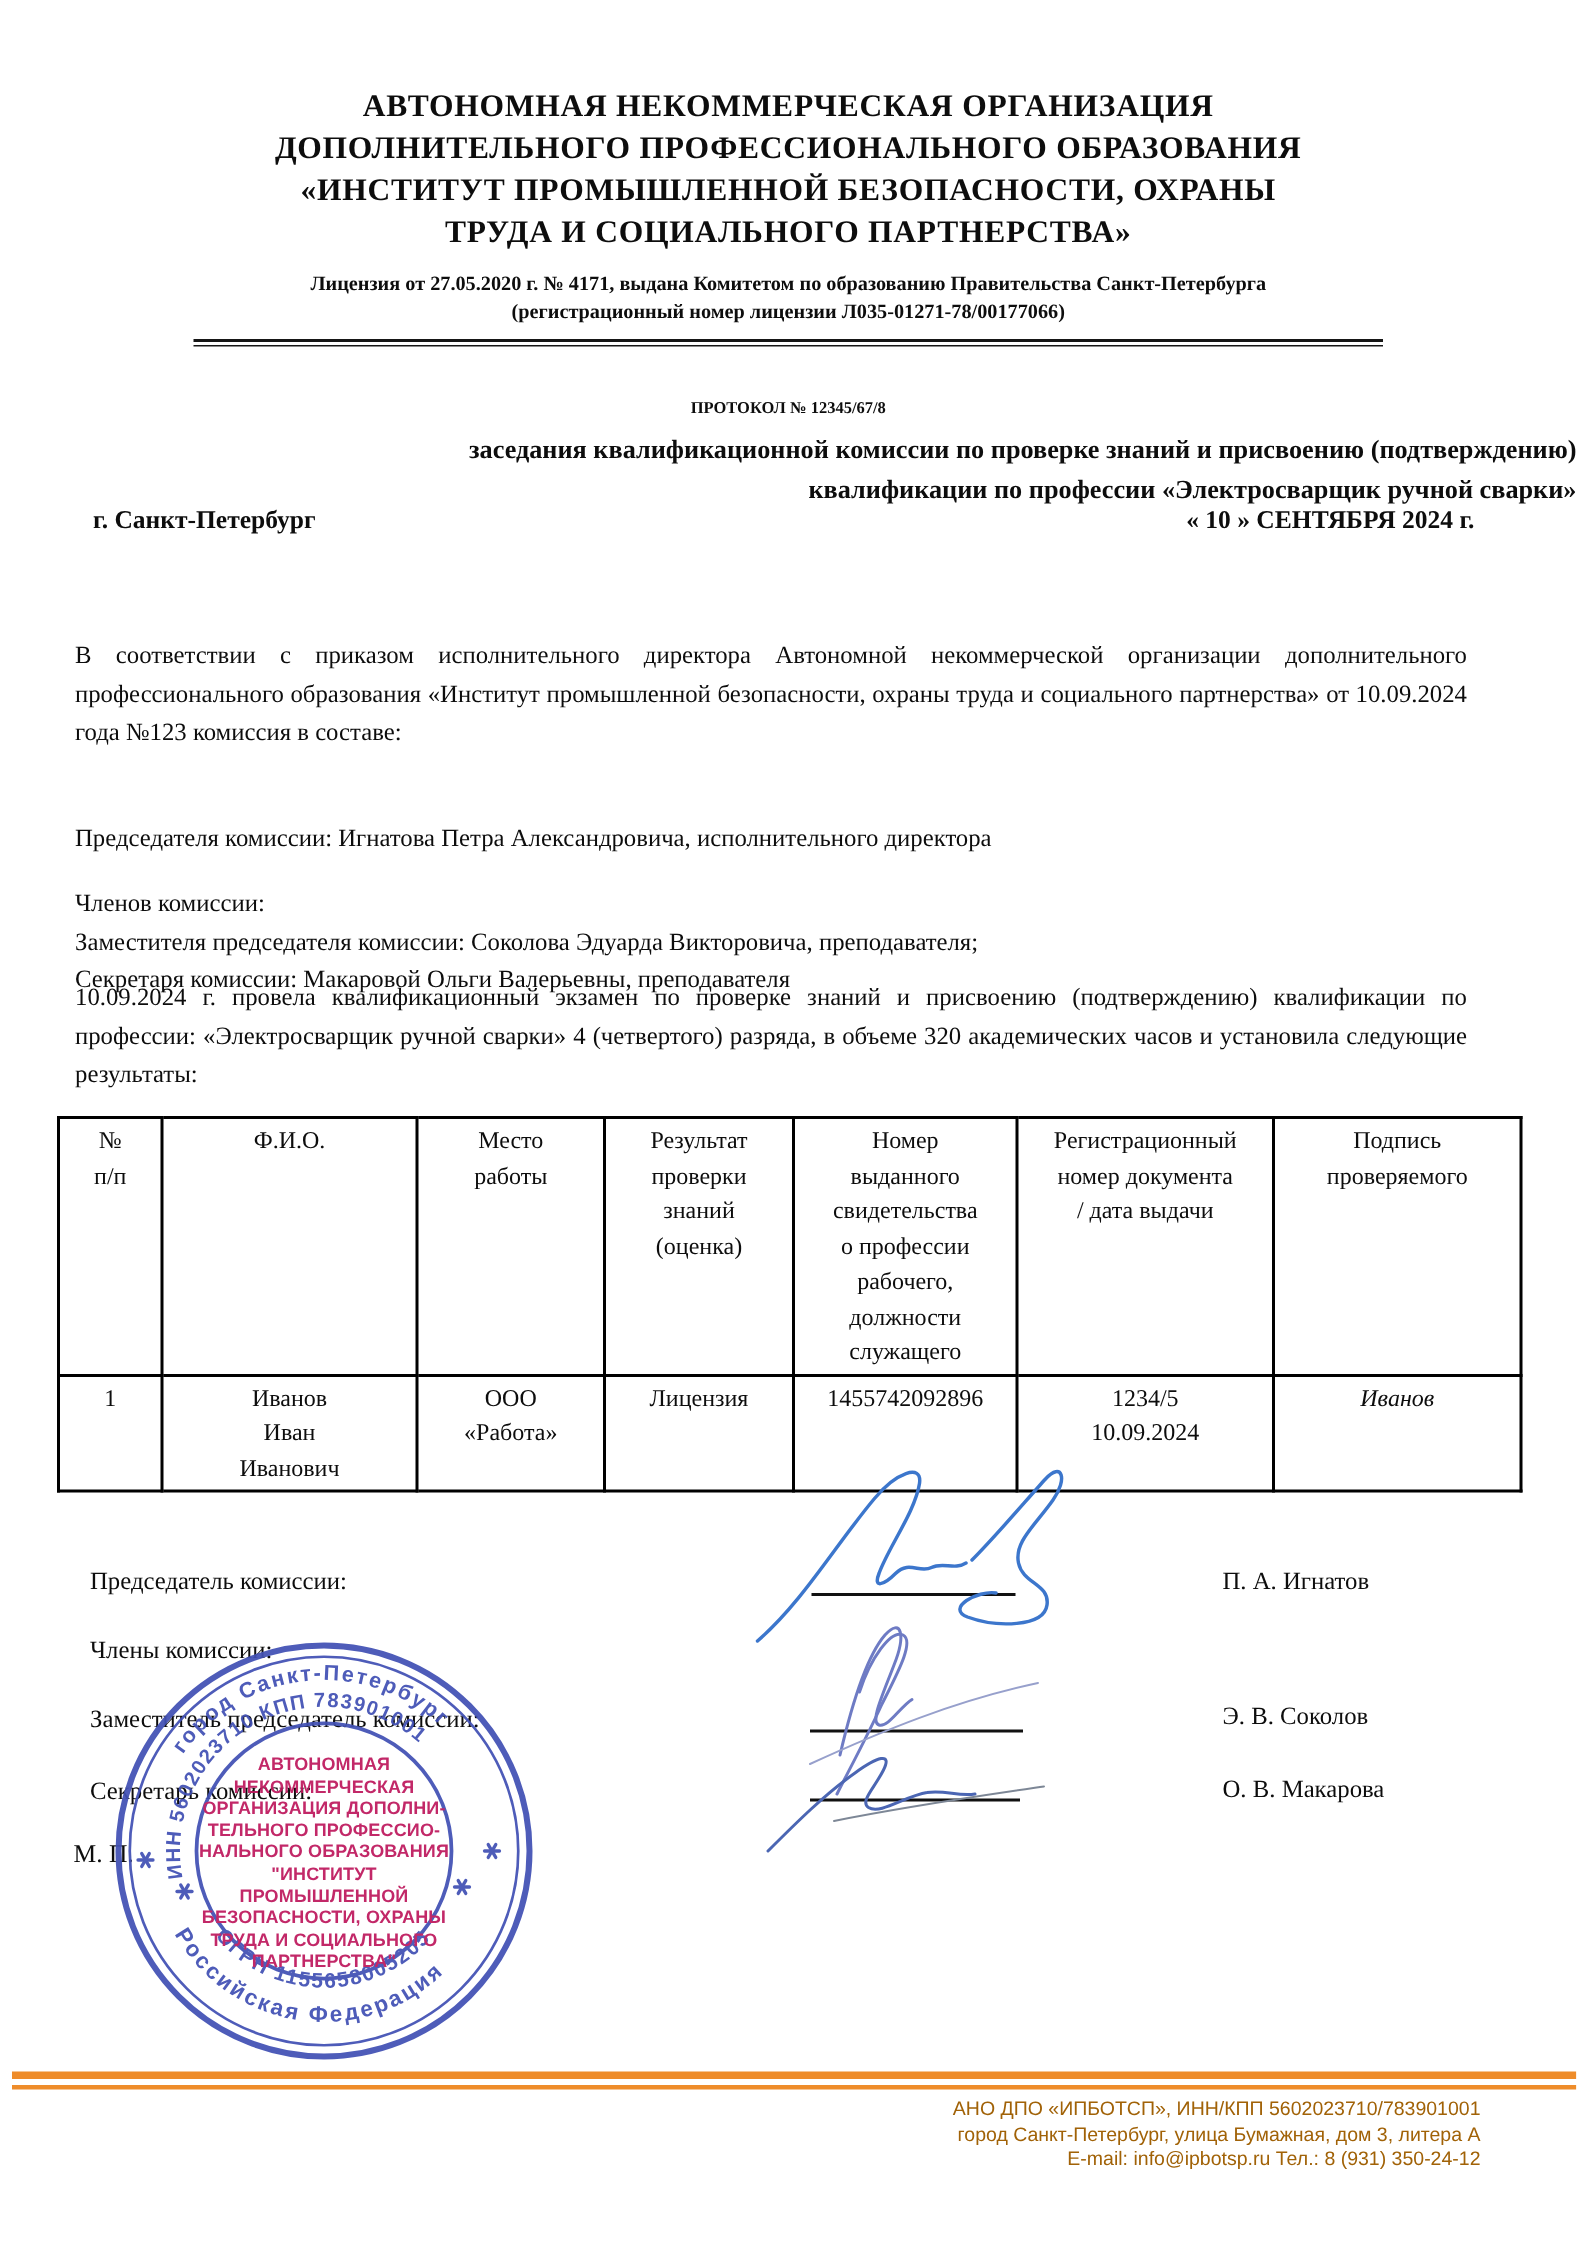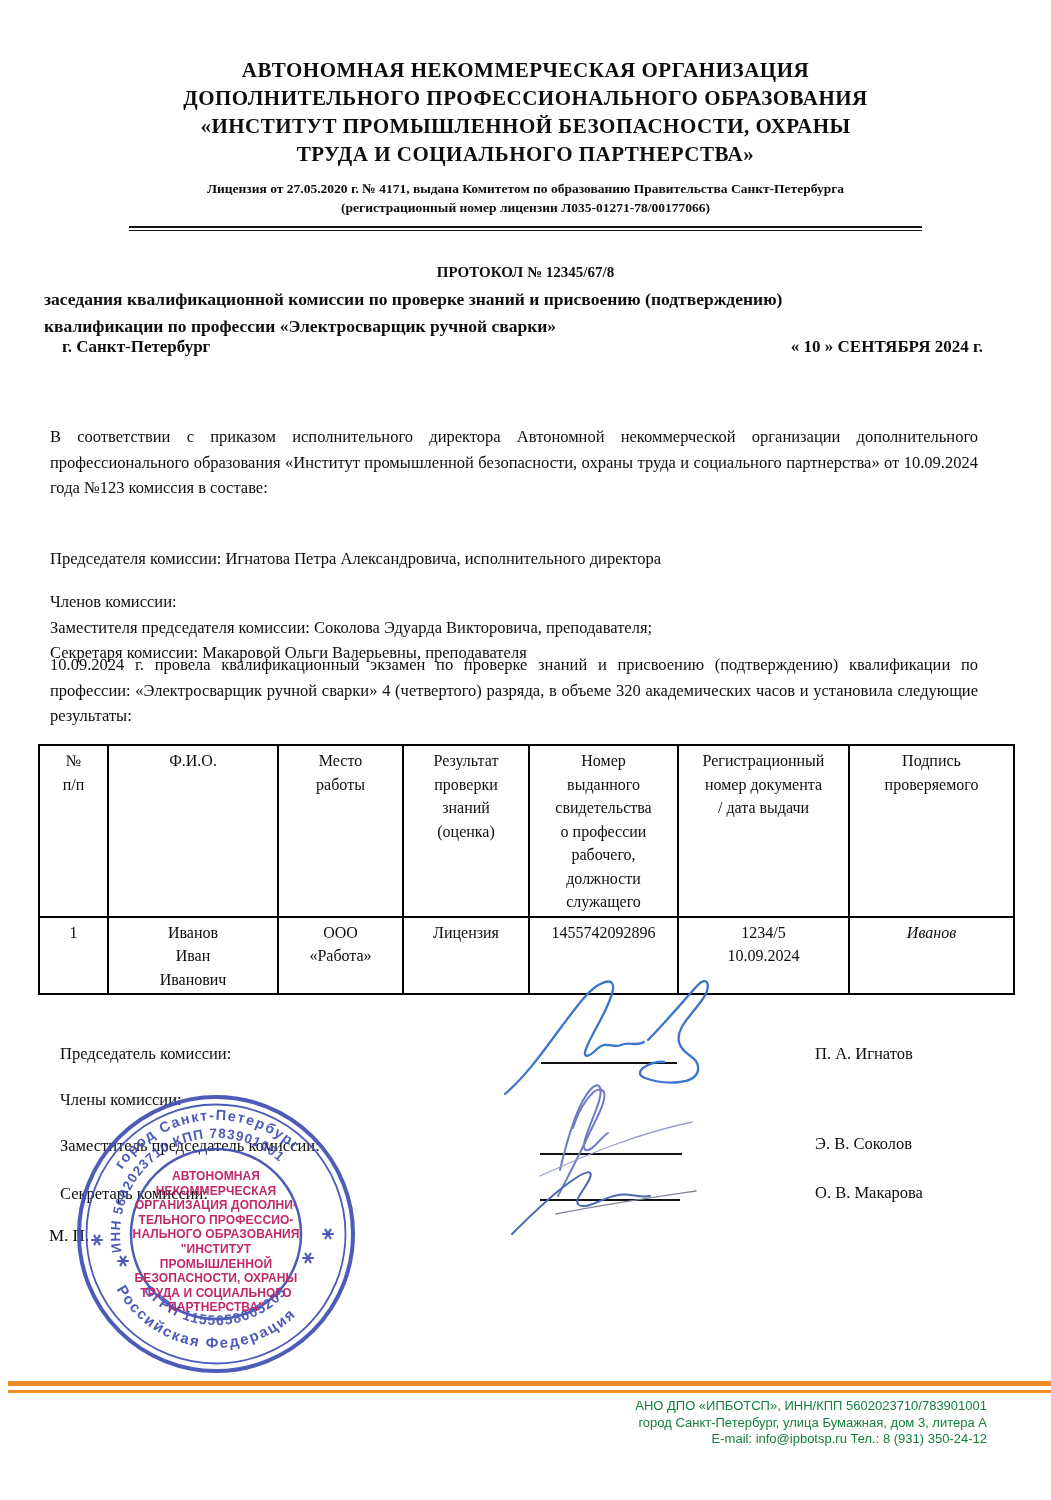--- a/index.html
+++ b/index.html
@@ -11,23 +11,23 @@
   .abs { position:absolute; }
   
   .org-title { left:0; right:0; top:56px; text-align:center; font-weight:bold;
     font-size:21px; line-height:28px; letter-spacing:0.5px; }
   .license { left:0; right:0; top:179px; text-align:center; font-weight:bold;
     font-size:13.5px; line-height:19px; }
   .rule-double { left:129px; width:793px; top:226px; height:5px;
     border-top:2.5px solid #161616; border-bottom:1.5px solid #161616; }
   
   .protocol-title { left:0; right:0; top:259px; text-align:center; font-weight:bold;
-    font-size:15px; line-height:27px; }
-  .protocol-sub { left:0; right:0; top:286px; text-align:left; font-weight:bold;
-    font-size:17.5px; line-height:26.5px;margin-left:44px; }
+    font-size:11px; line-height:27px; }
+  .protocol-sub { left:0; right:0; top:286px; text-align:right; font-weight:bold;
+    font-size:17.5px; line-height:26.5px; }
   .dateline { left:50px; right:68px; top:337px; display:flex; justify-content:space-between;
     font-weight:bold; font-size:17px;margin-left:12px; }
   
   .para { left:50px; width:928px; font-size:16.5px; line-height:25.5px;
     text-align:justify; }
   .p1 { top:424px; }
   .line { left:50px; font-size:16.5px;margin-top:32px; }
   .chairman { top:517px; }
   .members { top:560px; }
   .deputy  { top:586px; }
@@ -55,21 +55,21 @@
   .stamp svg { position:absolute; left:0; top:0; }
   .stamp-center { position:absolute; left:50px; top:75px; width:180px; text-align:center;
     font-family:"Liberation Sans","DejaVu Sans",sans-serif; font-weight:bold;
     font-size:12px; line-height:14.6px; color:#be185d; white-space:pre-line;
     letter-spacing:0.1px; }
   
   .orange-1 { left:8px; right:0; top:1381px; height:4.5px; background:#ee8c2a; }
   .orange-2 { left:8px; right:0; top:1389.5px; height:3.5px; background:#ee8c2a; }
   .footer-text { right:64px; top:1398px; text-align:right;
     font-family:"Liberation Sans","DejaVu Sans",sans-serif;
-    font-size:13px; line-height:16.5px; color:#15803d; }
+    font-size:13px; line-height:16.5px; color:#a16207; }
 </style>
 </head>
 <body>
 
 <div class="page">
 
   <div class="abs org-title">
     <div>АВТОНОМНАЯ НЕКОММЕРЧЕСКАЯ ОРГАНИЗАЦИЯ</div>
     <div>ДОПОЛНИТЕЛЬНОГО ПРОФЕССИОНАЛЬНОГО ОБРАЗОВАНИЯ</div>
     <div>«ИНСТИТУТ ПРОМЫШЛЕННОЙ БЕЗОПАСНОСТИ, ОХРАНЫ</div>

